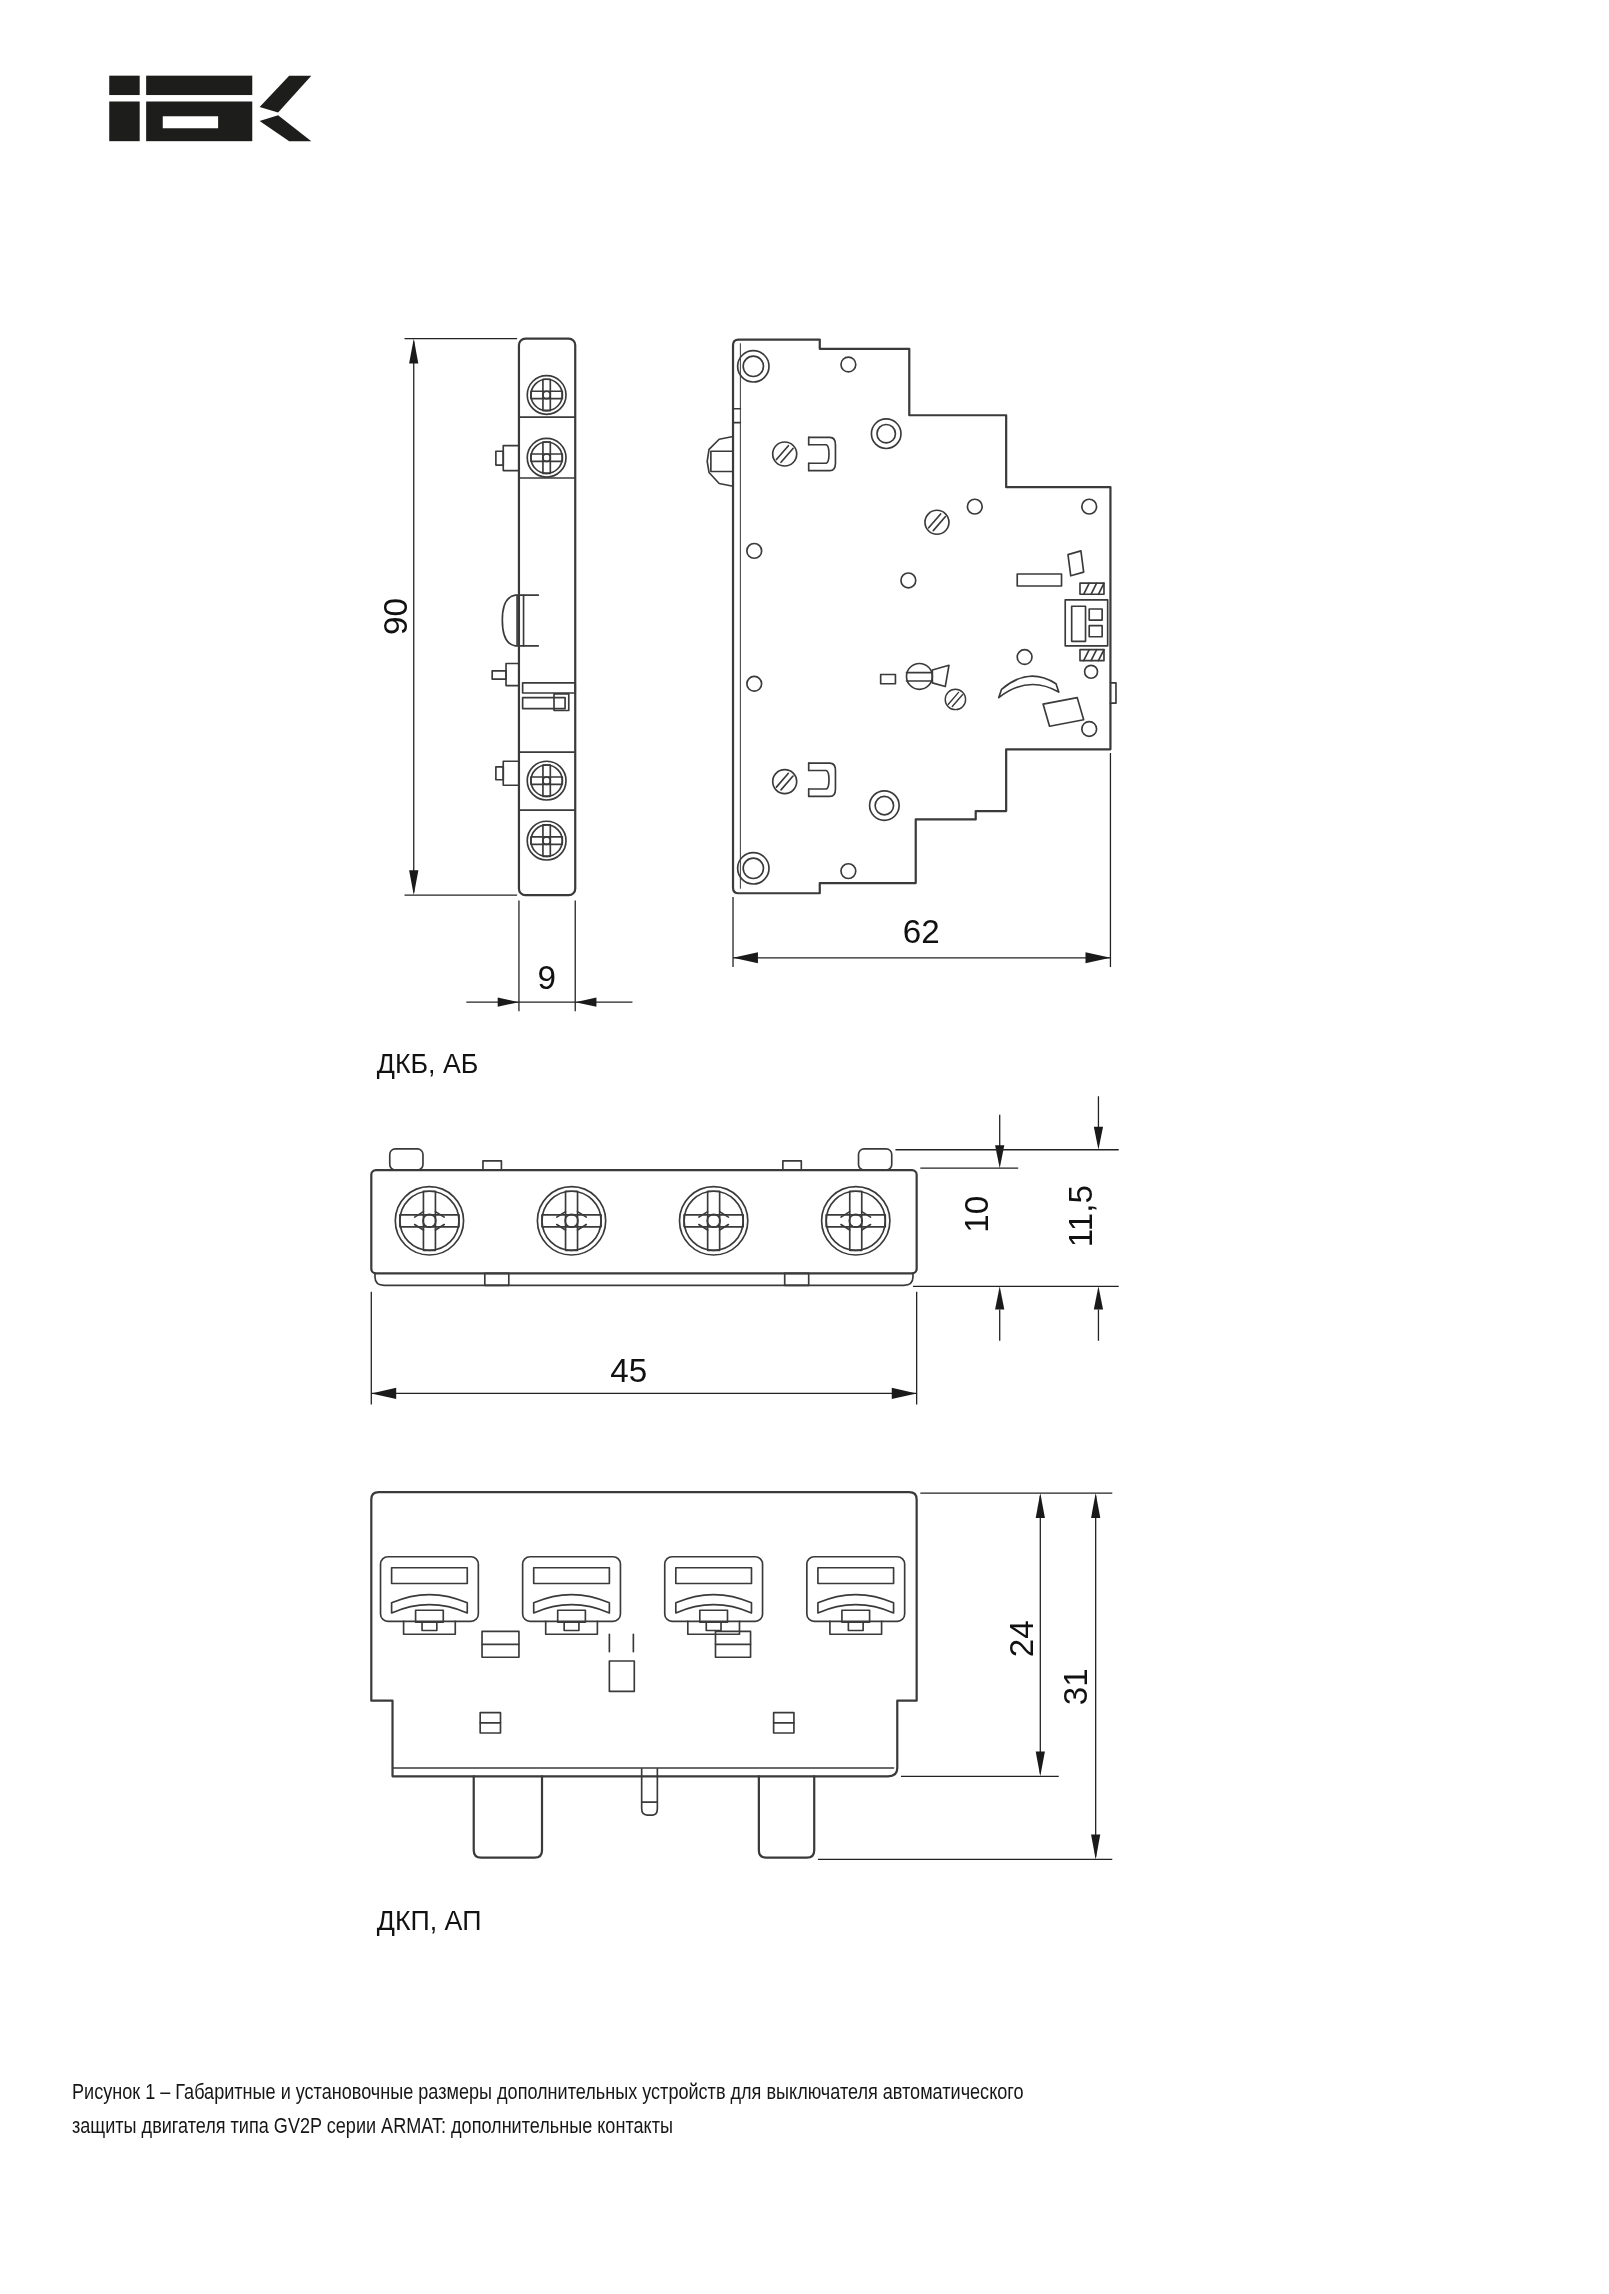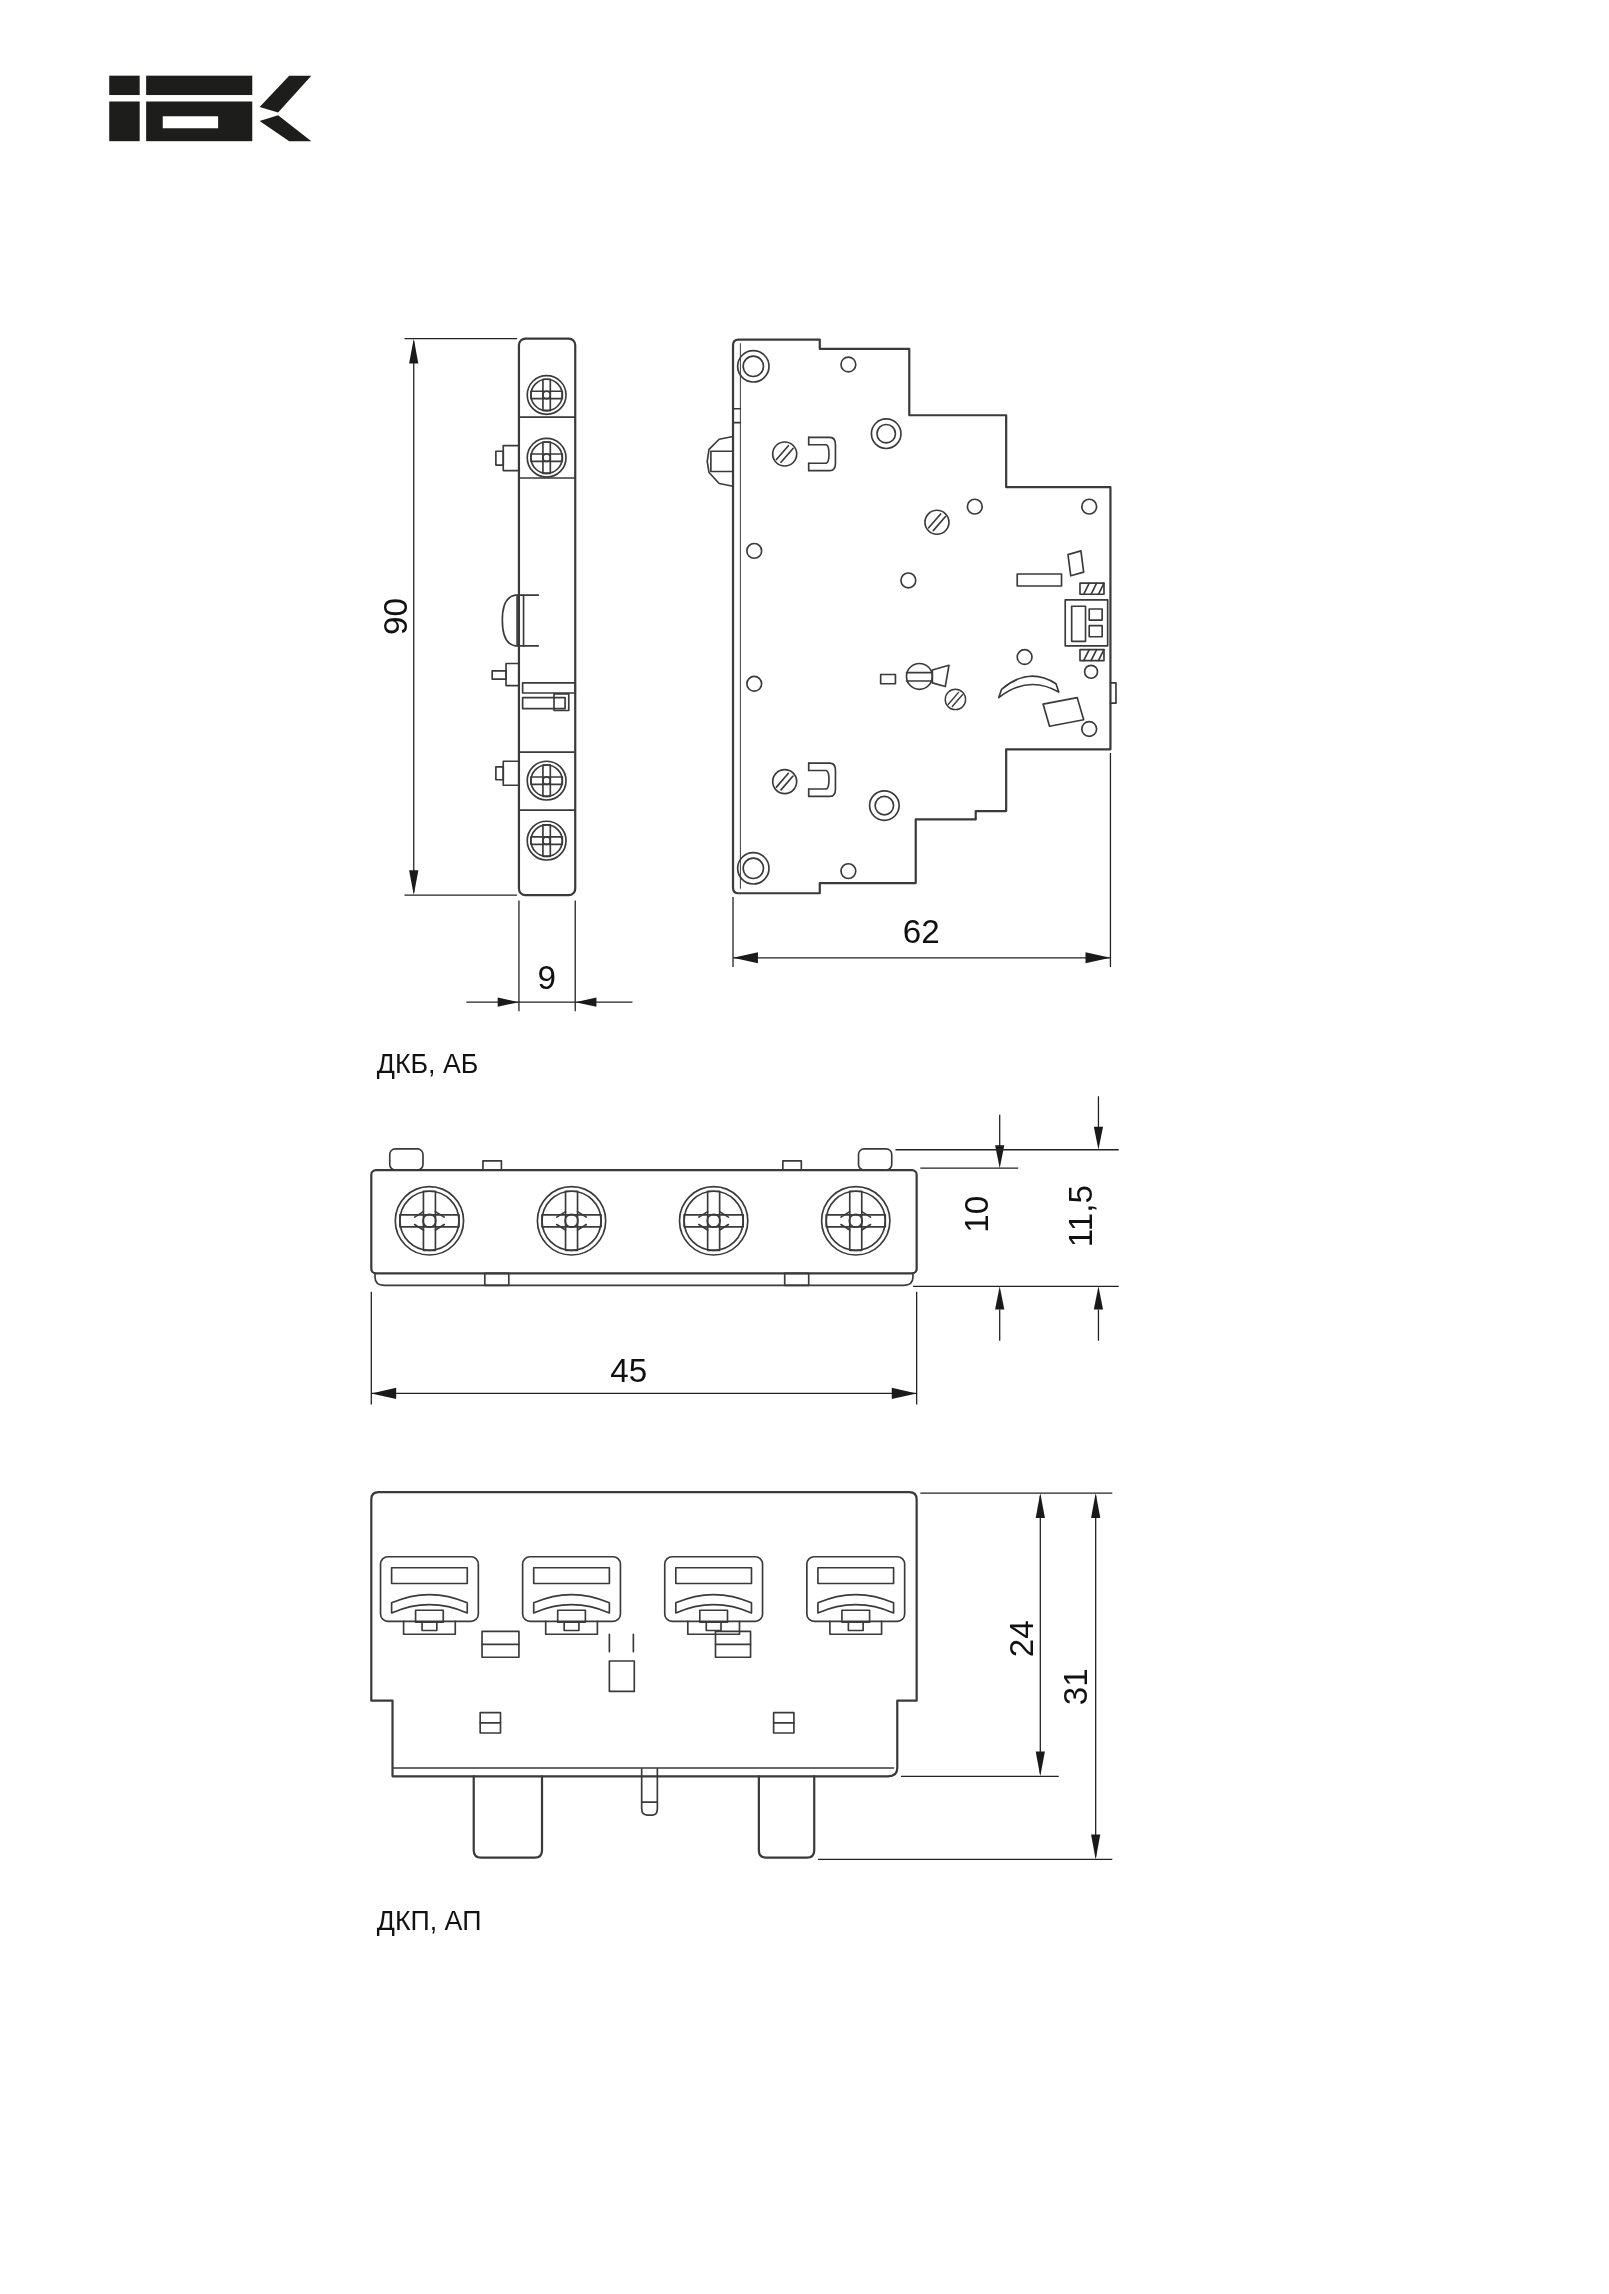--- a/index.html
+++ b/index.html
@@ -280,14 +280,18 @@
       <line x1="886" y1="2015" x2="1205" y2="2015" class="dim"></line>
       <line x1="1187" y1="1621" x2="1187" y2="2012" class="dim"></line>
       <polygon class="arr" points="1187,1618 1182,1645 1192,1645"></polygon>
       <polygon class="arr" points="1187,2015 1182,1988 1192,1988"></polygon>
       <text class="dimtxt" transform="translate(1178 1828) rotate(-90)" text-anchor="middle">31</text>
     </g>
     <text class="lbltxt" x="408" y="2092">ДКП, АП</text>
   </g>
 </svg>
 
+<div class="caption">
+  <div class="cl">Рисунок 1 – Габаритные и установочные размеры дополнительных устройств для выключателя автоматического</div>
+  <div class="cl">защиты двигателя типа GV2P серии ARMAT: дополнительные контакты</div>
 </div>
+</div>
 
 
 </body></html>

